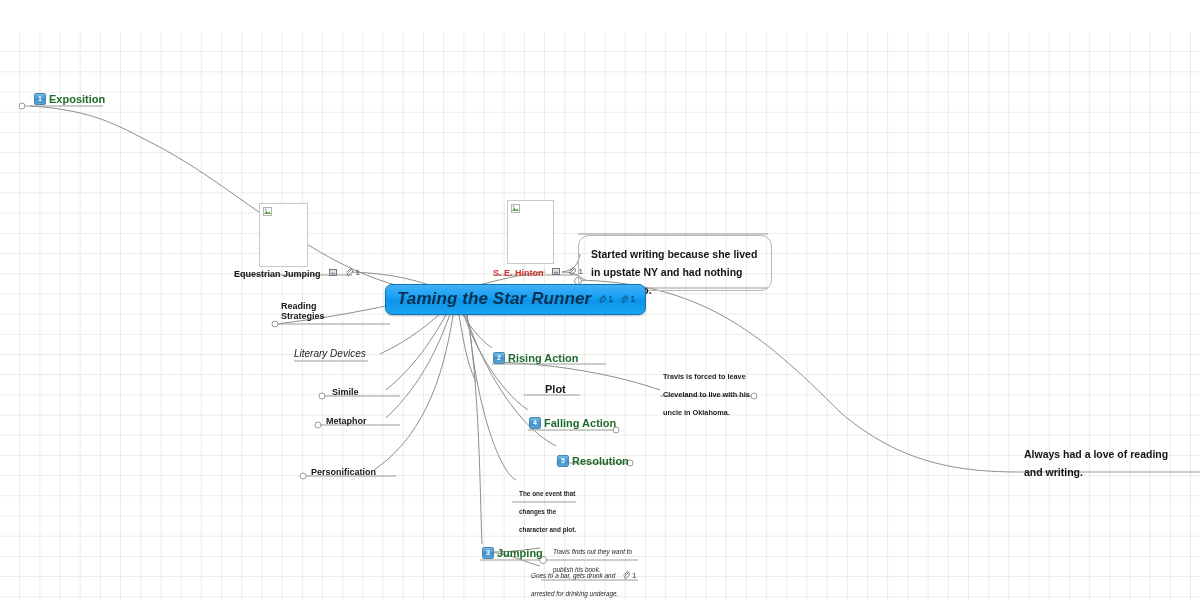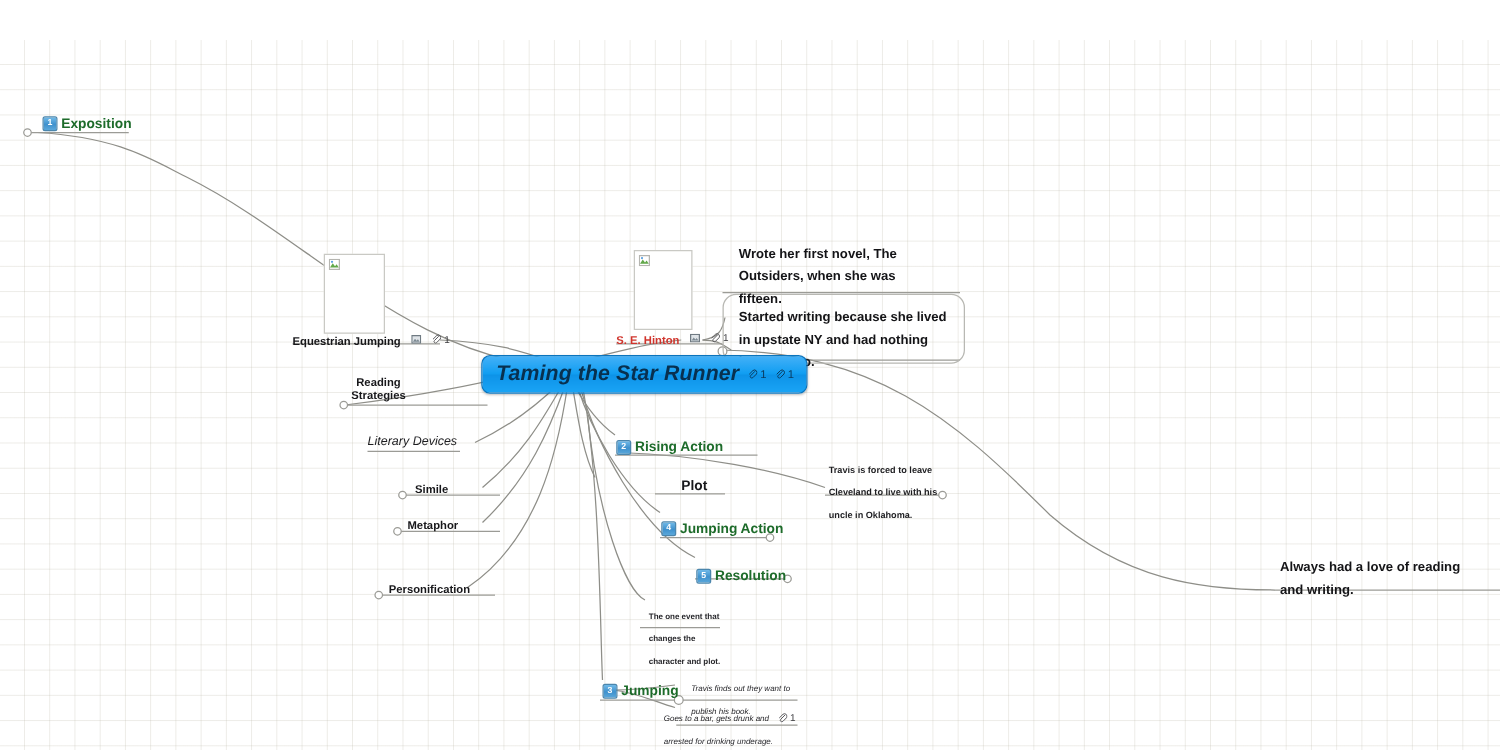--- a/index.html
+++ b/index.html
@@ -56,21 +56,20 @@
     gap: 2px;
     font-size: 9px;
     color: #0a3a5e;
   }
   
   .lbl-bold {
     font-size: 9px;
     font-weight: bold;
     color: #17171a;
     line-height: 10px;
-    text-align: center;
   }
   .lbl-red {
     font-size: 9px;
     font-weight: bold;
     color: #d0342c;
     line-height: 10px;
   }
   .lbl-italic {
     font-size: 10px;
     font-style: italic;
@@ -290,23 +289,20 @@
       </svg>
     </span>
     <span class="attcount">
       <svg class="icn" width="8" height="8" viewBox="0 0 8 8" xmlns="http://www.w3.org/2000/svg">
         <path d="M5.8 2.2 L2.6 5.4 a1.2 1.2 0 0 0 1.7 1.7 L7.2 4.2 a2 2 0 0 0 -2.8 -2.8 L1.6 4.2" fill="none" stroke="#5a5a5e" stroke-width="0.8" stroke-linecap="round"></path>
       </svg>
       <span>1</span>
     </span>
   </div>
 
-  <div class="node" style="left:591px; top:161px; width:130px;">
-    <span class="lbl-note">Wrote her first novel, The Outsiders, when she was fifteen.</span>
-  </div>
 
   <div class="node" style="left:591px; top:212px; width:170px;">
     <span class="lbl-note">Started writing because she lived in upstate NY and had nothing better to do.</span>
   </div>
 
   <div class="node" style="left:1024px; top:412px; width:160px;">
     <span class="lbl-note">Always had a love of reading and writing.</span>
   </div>
 
   <div class="node" style="left:385px; top:252px;">
@@ -353,21 +349,21 @@
   <div class="node" style="left:493px; top:314px;">
     <span class="row-inline">
       <span class="badge">2</span>
       <span class="lbl-green">Rising Action</span>
     </span>
   </div>
 
   <div class="node" style="left:529px; top:379px;">
     <span class="row-inline">
       <span class="badge">4</span>
-      <span class="lbl-green">Jumping Action</span>
+      <span class="lbl-green">Falling Action</span>
     </span>
   </div>
 
   <div class="node" style="left:557px; top:417px;">
     <span class="row-inline">
       <span class="badge">5</span>
       <span class="lbl-green">Resolution</span>
     </span>
   </div>
 

